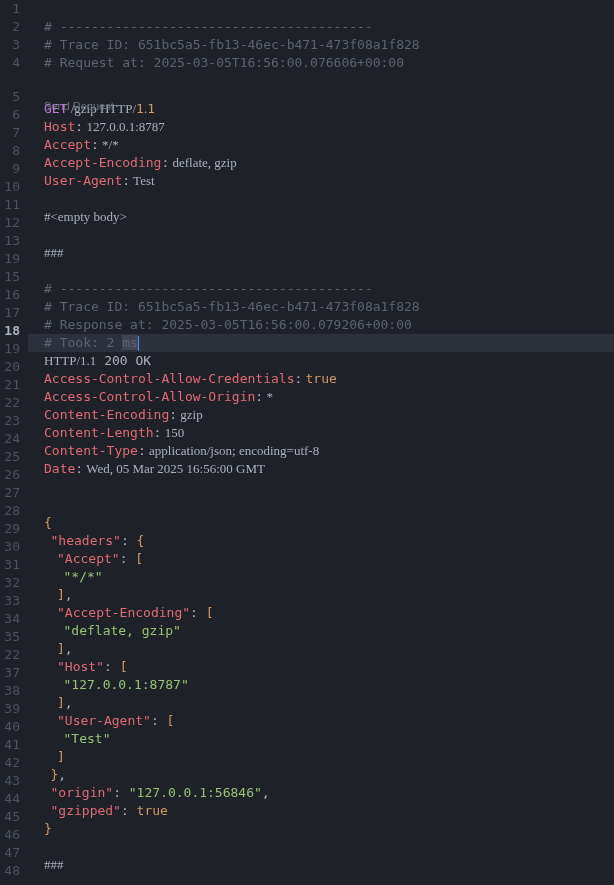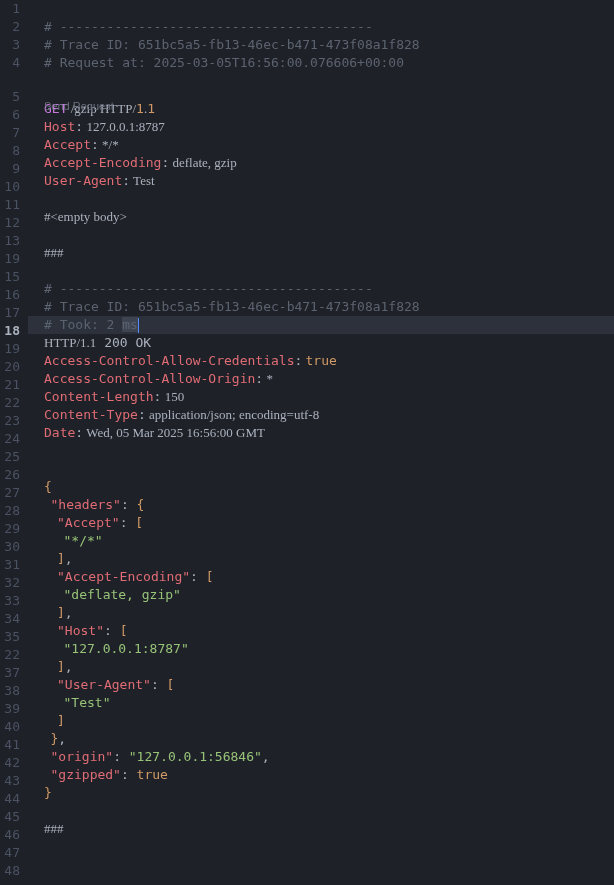--- a/index.html
+++ b/index.html
@@ -156,24 +156,26 @@
       <div class="line"><span class="header">Accept</span><span class="punct">:</span><span class="value"> */*</span></div>
       <div class="line"><span class="header">Accept-Encoding</span><span class="punct">:</span><span class="value"> deflate, gzip</span></div>
       <div class="line"><span class="header">User-Agent</span><span class="punct">:</span><span class="value"> Test</span></div>
       <div class="line"></div>
       <div class="line"><span class="value">#&lt;empty body&gt;</span></div>
       <div class="line"></div>
       <div class="line"><span class="value">###</span></div>
       <div class="line"></div>
       <div class="line"><span class="comment"># ----------------------------------------</span></div>
       <div class="line"><span class="comment"># Trace ID: 651bc5a5-fb13-46ec-b471-473f08a1f828</span></div>
+      <div class="line"><span class="comment"># Response at: 2025-03-05T16:56:00.079206+00:00</span></div>
       <div class="line active-line"><span class="comment"># Took: 2 </span><span class="comment sel">ms</span><span class="cursor"></span></div>
       <div class="line"><span class="value">HTTP/1.1</span><span class="status"> 200 OK</span></div>
       <div class="line"><span class="header">Access-Control-Allow-Credentials</span><span class="punct">:</span><span class="value"> </span><span class="true">true</span></div>
       <div class="line"><span class="header">Access-Control-Allow-Origin</span><span class="punct">:</span><span class="value"> *</span></div>
+      <div class="line"><span class="header">Content-Encoding</span><span class="punct">:</span><span class="value"> gzip</span></div>
       <div class="line"><span class="header">Content-Length</span><span class="punct">:</span><span class="value"> 150</span></div>
       <div class="line"><span class="header">Content-Type</span><span class="punct">:</span><span class="value"> application/json; encoding=utf-8</span></div>
       <div class="line"><span class="header">Date</span><span class="punct">:</span><span class="value"> Wed, 05 Mar 2025 16:56:00 GMT</span></div>
       <div class="line"></div>
       <div class="line"></div>
       <div class="line"><span class="brace">{</span></div>
       <div class="line"><span class="value">  </span><span class="key">"headers"</span><span class="punct">: </span><span class="brace">{</span></div>
       <div class="line"><span class="value">    </span><span class="key">"Accept"</span><span class="punct">: </span><span class="brace">[</span></div>
       <div class="line"><span class="value">      </span><span class="string">"*/*"</span></div>
       <div class="line"><span class="value">    </span><span class="brace">]</span><span class="punct">,</span></div>

